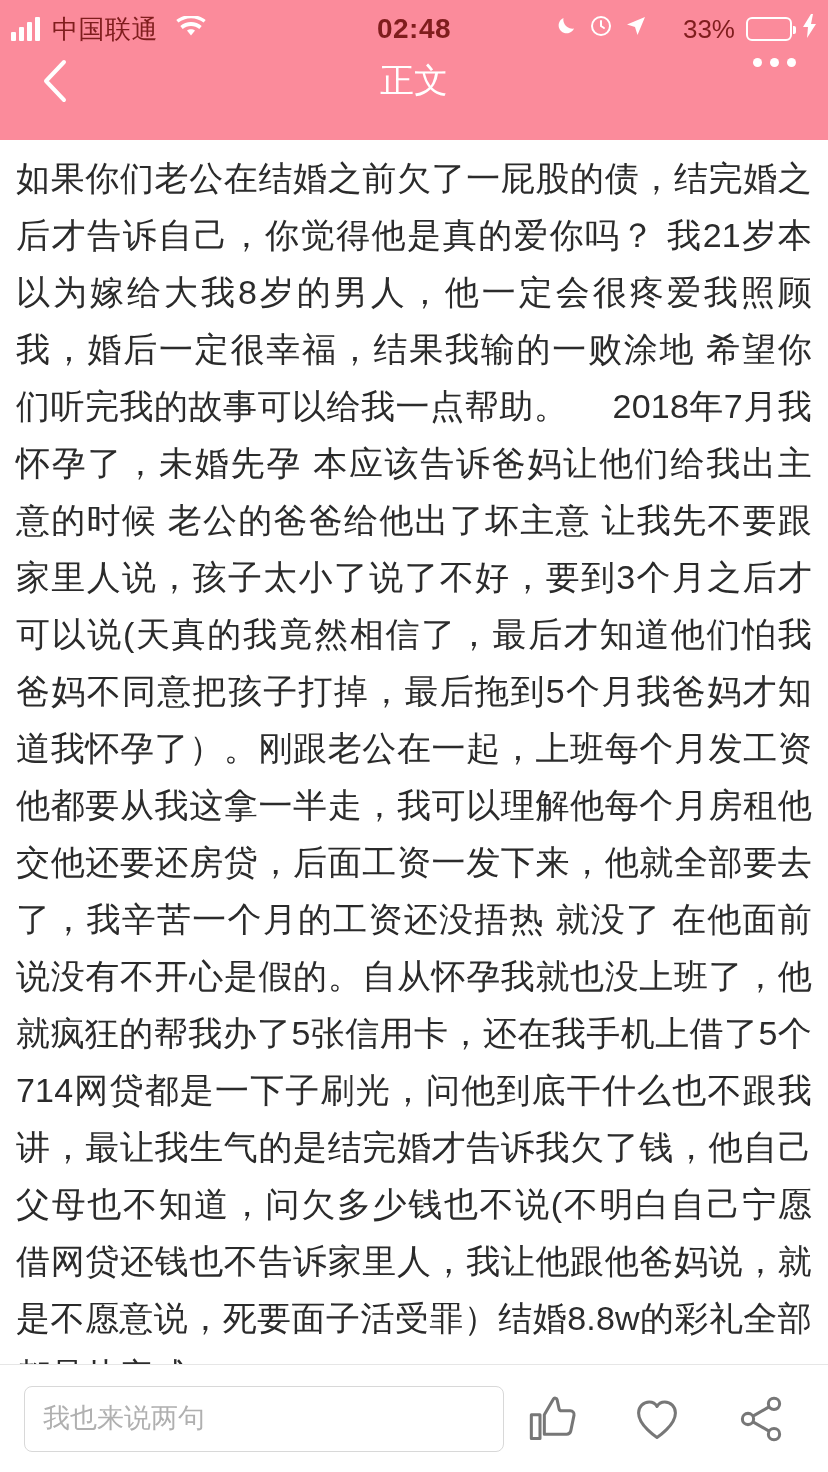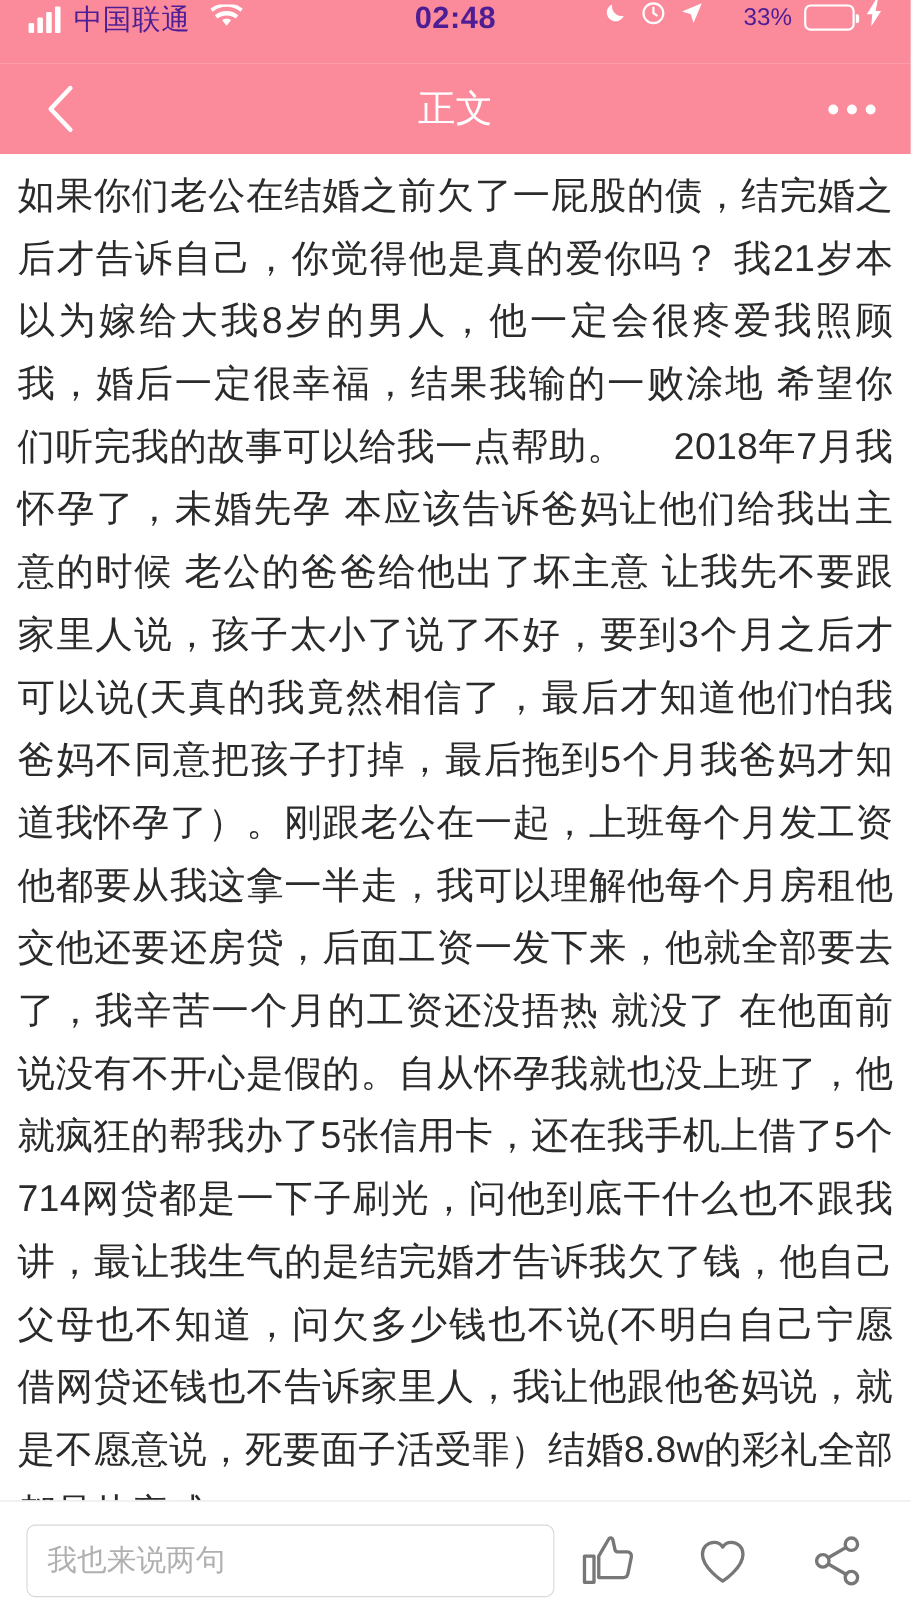--- a/index.html
+++ b/index.html
@@ -19,24 +19,24 @@
     height: 1472px;
     display: flex;
     flex-direction: column;
     background: #ffffff;
   }
 
   
   .status-bar {
     height: 58px;
     background: #FB8B9B;
-    color: #4c1d95;
-    display: flex;
-    align-items: flex-start;
-    padding: 0 26px;
+    color: #7f1d1d;
+    display: flex;
+    align-items: center;
+    padding: 0 11px;
     box-sizing: border-box;
     font-size: 27px;
     position: relative;
   }
   .status-left {
     display: flex;
     align-items: center;
     gap: 12px;
   }
   .signal-bars {
@@ -72,21 +72,21 @@
     letter-spacing: 0.5px;
     pointer-events: none;
   }
   .status-right {
     margin-left: auto;
     display: flex;
     align-items: center;
     gap: 11px;
     font-size: 26px;
   }
-  .battery-pct { font-size: 22px; margin-left: 24px; }
+  .battery-pct { font-size: 26px; margin-left: 24px; }
   .battery {
     width: 46px;
     height: 24px;
     border: 2px solid #ffffff;
     border-radius: 6px;
     position: relative;
     box-sizing: border-box;
     padding: 2px;
   }
   .battery:after {
@@ -104,21 +104,21 @@
     background: #FFD147;
     border-radius: 3px;
   }
   .bolt { font-size: 24px; }
 
   
   .nav-bar {
     height: 82px;
     background: #FB8B9B;
     display: flex;
-    align-items: center;
+    align-items: flex-start;
     padding: 0 32px;
     box-sizing: border-box;
     position: relative;
     color: #ffffff;
   }
   .back-btn {
     width: 46px;
     height: 46px;
     display: flex;
     align-items: center;

